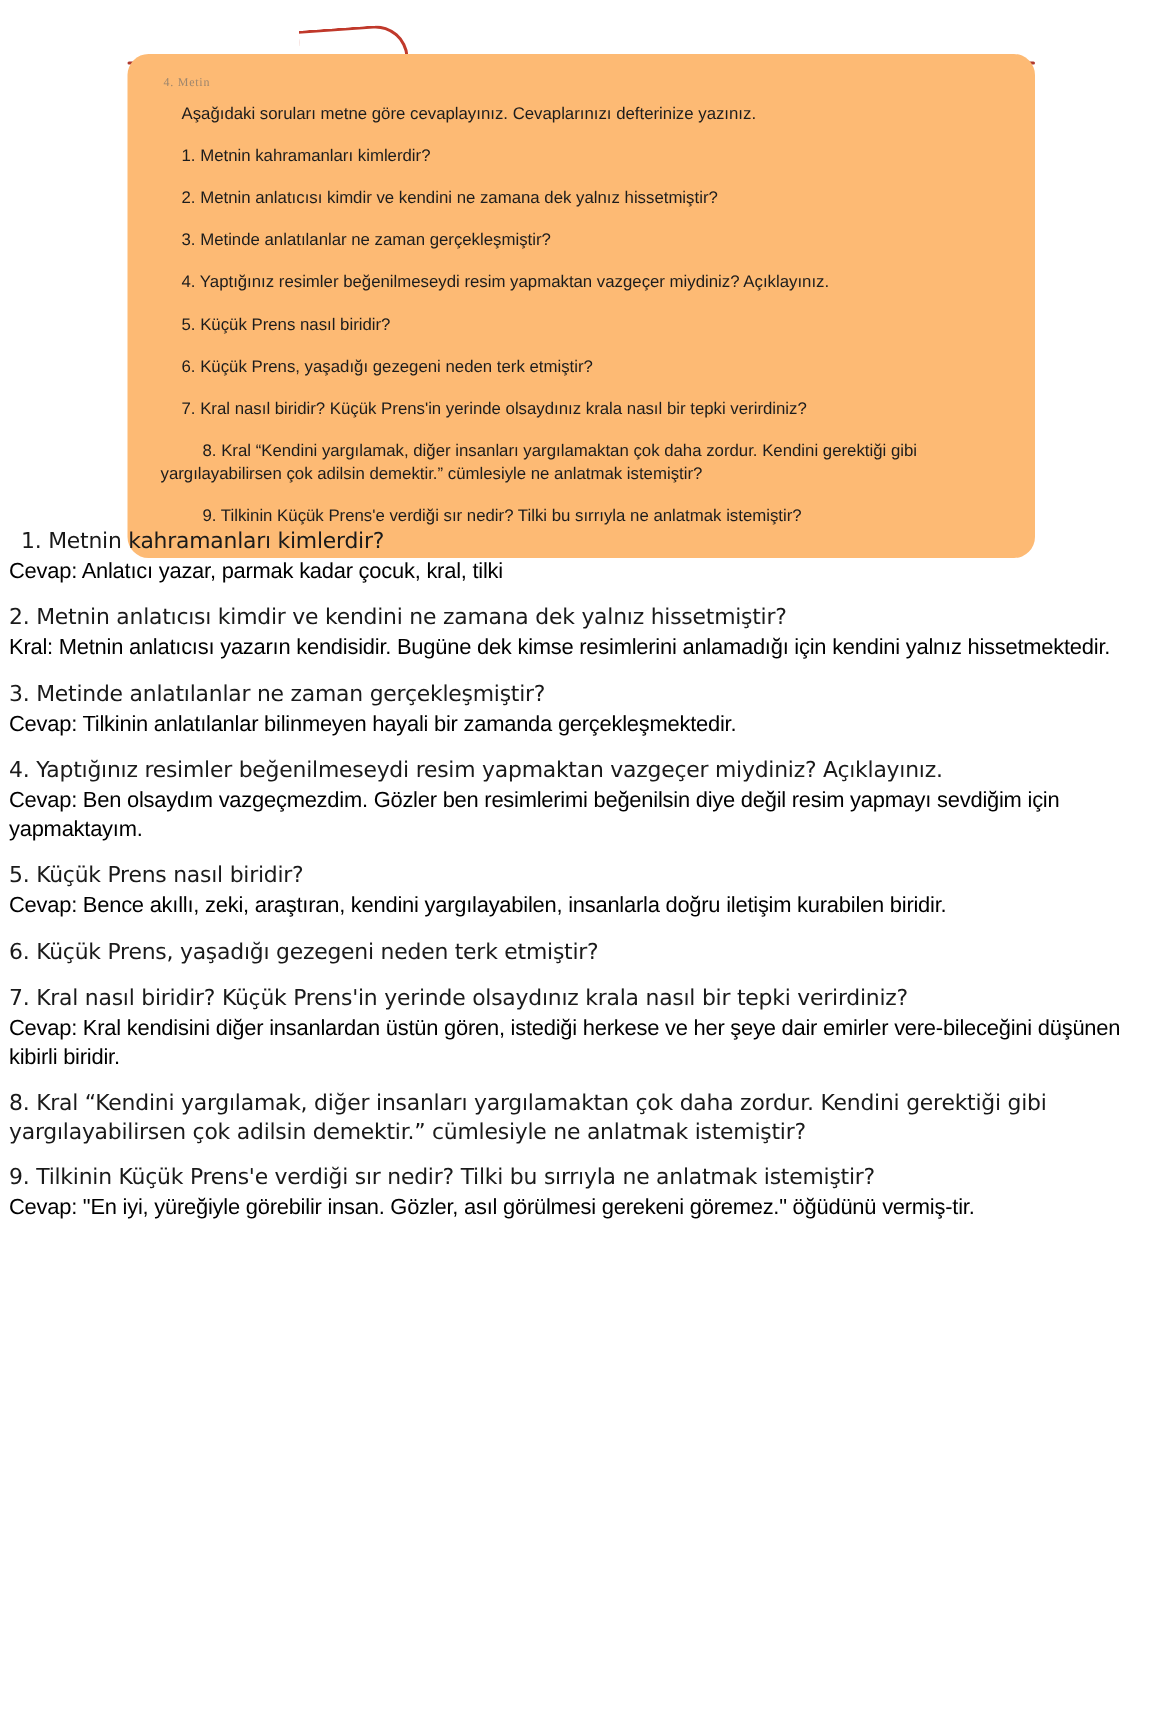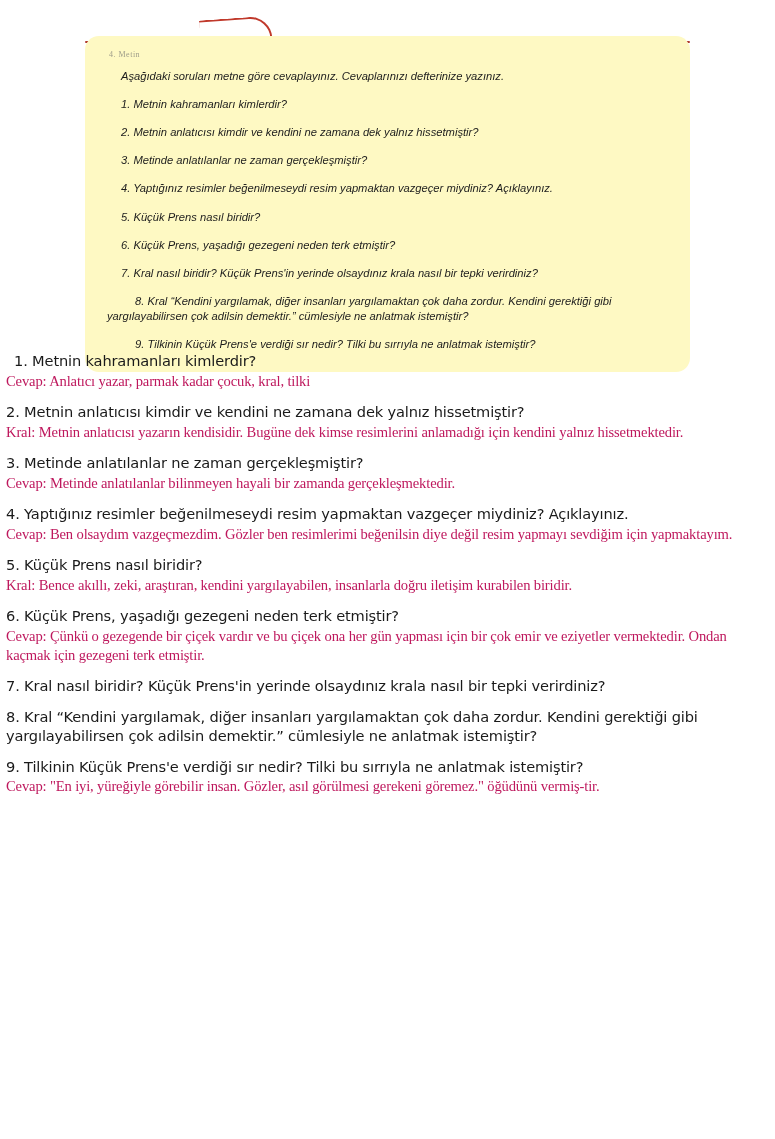--- a/index.html
+++ b/index.html
@@ -15,21 +15,21 @@
     overflow: hidden;
   }
 
   
   #excerpt-box {
     position: absolute;
     left: 85px;
     top: 36px;
     width: 605px;
     height: 336px;
-    background: #fef9c3;
+    background: #fdba74;
     border-radius: 14px;
     box-sizing: border-box;
     padding: 14px 22px 10px 22px;
     overflow: hidden;
   }
   #excerpt-rule {
     position: absolute;
     left: 85px;
     top: 41px;
     width: 605px;
@@ -55,21 +55,20 @@
     letter-spacing: .5px;
     margin: 0 0 10px 2px;
     opacity: .65;
   }
   .ex-line {
     font-family: "Liberation Sans", sans-serif;
     font-size: 11.2px;
     color: #1c1c1c;
     line-height: 1.35;
     margin: 0 0 13px 0;
-    font-style: italic;
   }
   .ex-indent {
     text-indent: 14px;
   }
   .ex-indent2 {
     text-indent: 28px;
   }
   .ex-hang {
     margin-bottom: 13px;
   }
@@ -88,23 +87,23 @@
   }
   .q {
     font-family: "DejaVu Sans", sans-serif;
     font-size: 14.6px;
     color: #1a1a1a;
     line-height: 1.3;
     margin: 0 0 1px 0;
     letter-spacing: -0.15px;
   }
   .a {
-    font-family: Liberation Serif, serif;
+    font-family: Liberation Sans, sans-serif;
     font-size: 14.6px;
-    color: #be185d;
+    color: #000000;
     line-height: 1.3;
     margin: 0;
     letter-spacing: -0.15px;
   }
   .q-first {
     padding-left: 8px;
   }
 </style>
 </head>
 <body>
@@ -135,40 +134,40 @@
     <p class="a">Cevap: Anlatıcı yazar, parmak kadar çocuk, kral, tilki</p>
   </div>
 
   <div class="qa">
     <p class="q">2. Metnin anlatıcısı kimdir ve kendini ne zamana dek yalnız hissetmiştir?</p>
     <p class="a">Kral: Metnin anlatıcısı yazarın kendisidir. Bugüne dek kimse resimlerini anlamadığı için kendini yalnız hissetmektedir.</p>
   </div>
 
   <div class="qa">
     <p class="q">3. Metinde anlatılanlar ne zaman gerçekleşmiştir?</p>
-    <p class="a">Cevap: Metinde anlatılanlar bilinmeyen hayali bir zamanda gerçekleşmektedir.</p>
+    <p class="a">Cevap: Tilkinin anlatılanlar bilinmeyen hayali bir zamanda gerçekleşmektedir.</p>
   </div>
 
   <div class="qa">
     <p class="q">4. Yaptığınız resimler beğenilmeseydi resim yapmaktan vazgeçer miydiniz? Açıklayınız.</p>
     <p class="a">Cevap: Ben olsaydım vazgeçmezdim. Gözler ben resimlerimi beğenilsin diye değil resim yapmayı sevdiğim için yapmaktayım.</p>
   </div>
 
   <div class="qa">
     <p class="q">5. Küçük Prens nasıl biridir?</p>
-    <p class="a">Kral: Bence akıllı, zeki, araştıran, kendini yargılayabilen, insanlarla doğru iletişim kurabilen biridir.</p>
+    <p class="a">Cevap: Bence akıllı, zeki, araştıran, kendini yargılayabilen, insanlarla doğru iletişim kurabilen biridir.</p>
   </div>
 
   <div class="qa">
     <p class="q">6. Küçük Prens, yaşadığı gezegeni neden terk etmiştir?</p>
-    <p class="a">Cevap: Çünkü o gezegende bir çiçek vardır ve bu çiçek ona her gün yapması için bir çok emir ve eziyetler vermektedir. Ondan kaçmak için gezegeni terk etmiştir.</p>
   </div>
 
   <div class="qa">
     <p class="q">7. Kral nasıl biridir? Küçük Prens'in yerinde olsaydınız krala nasıl bir tepki verirdiniz?</p>
+    <p class="a">Cevap: Kral kendisini diğer insanlardan üstün gören, istediği herkese ve her şeye dair emirler vere-bileceğini düşünen kibirli biridir.</p>
   </div>
 
   <div class="qa">
     <p class="q">8. Kral “Kendini yargılamak, diğer insanları yargılamaktan çok daha zordur. Kendini gerektiği gibi yargılayabilirsen çok adilsin demektir.” cümlesiyle ne anlatmak istemiştir?</p>
   </div>
 
   <div class="qa">
     <p class="q">9. Tilkinin Küçük Prens'e verdiği sır nedir? Tilki bu sırrıyla ne anlatmak istemiştir?</p>
     <p class="a">Cevap: "En iyi, yüreğiyle görebilir insan. Gözler, asıl görülmesi gerekeni göremez." öğüdünü vermiş-tir.</p>
   </div>

